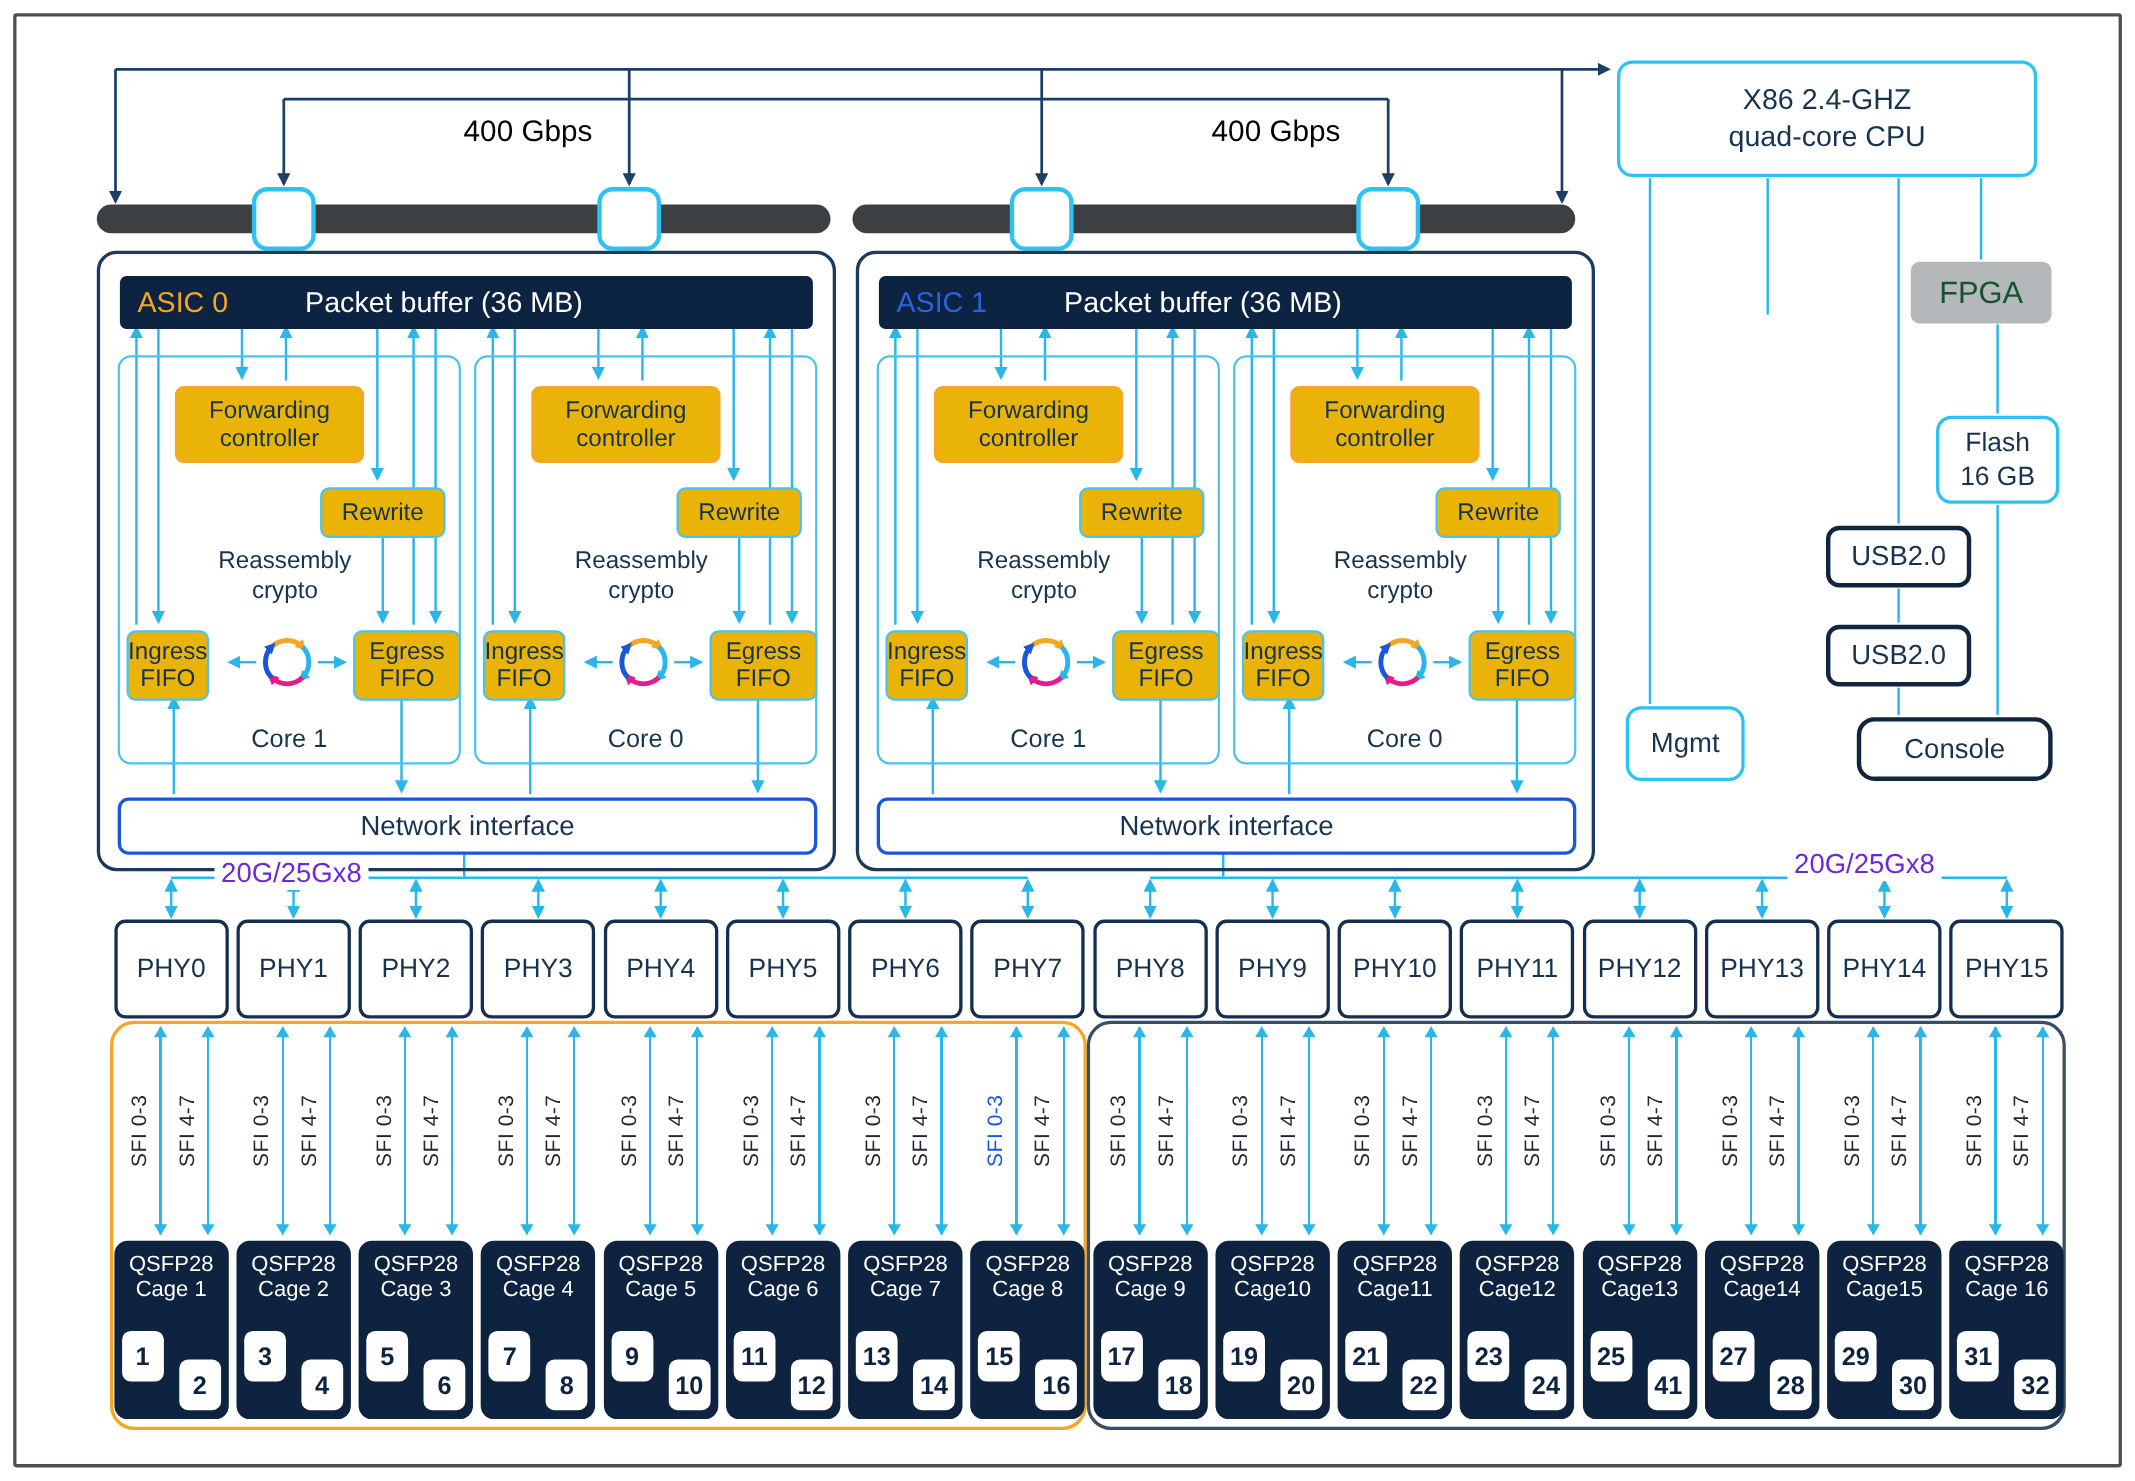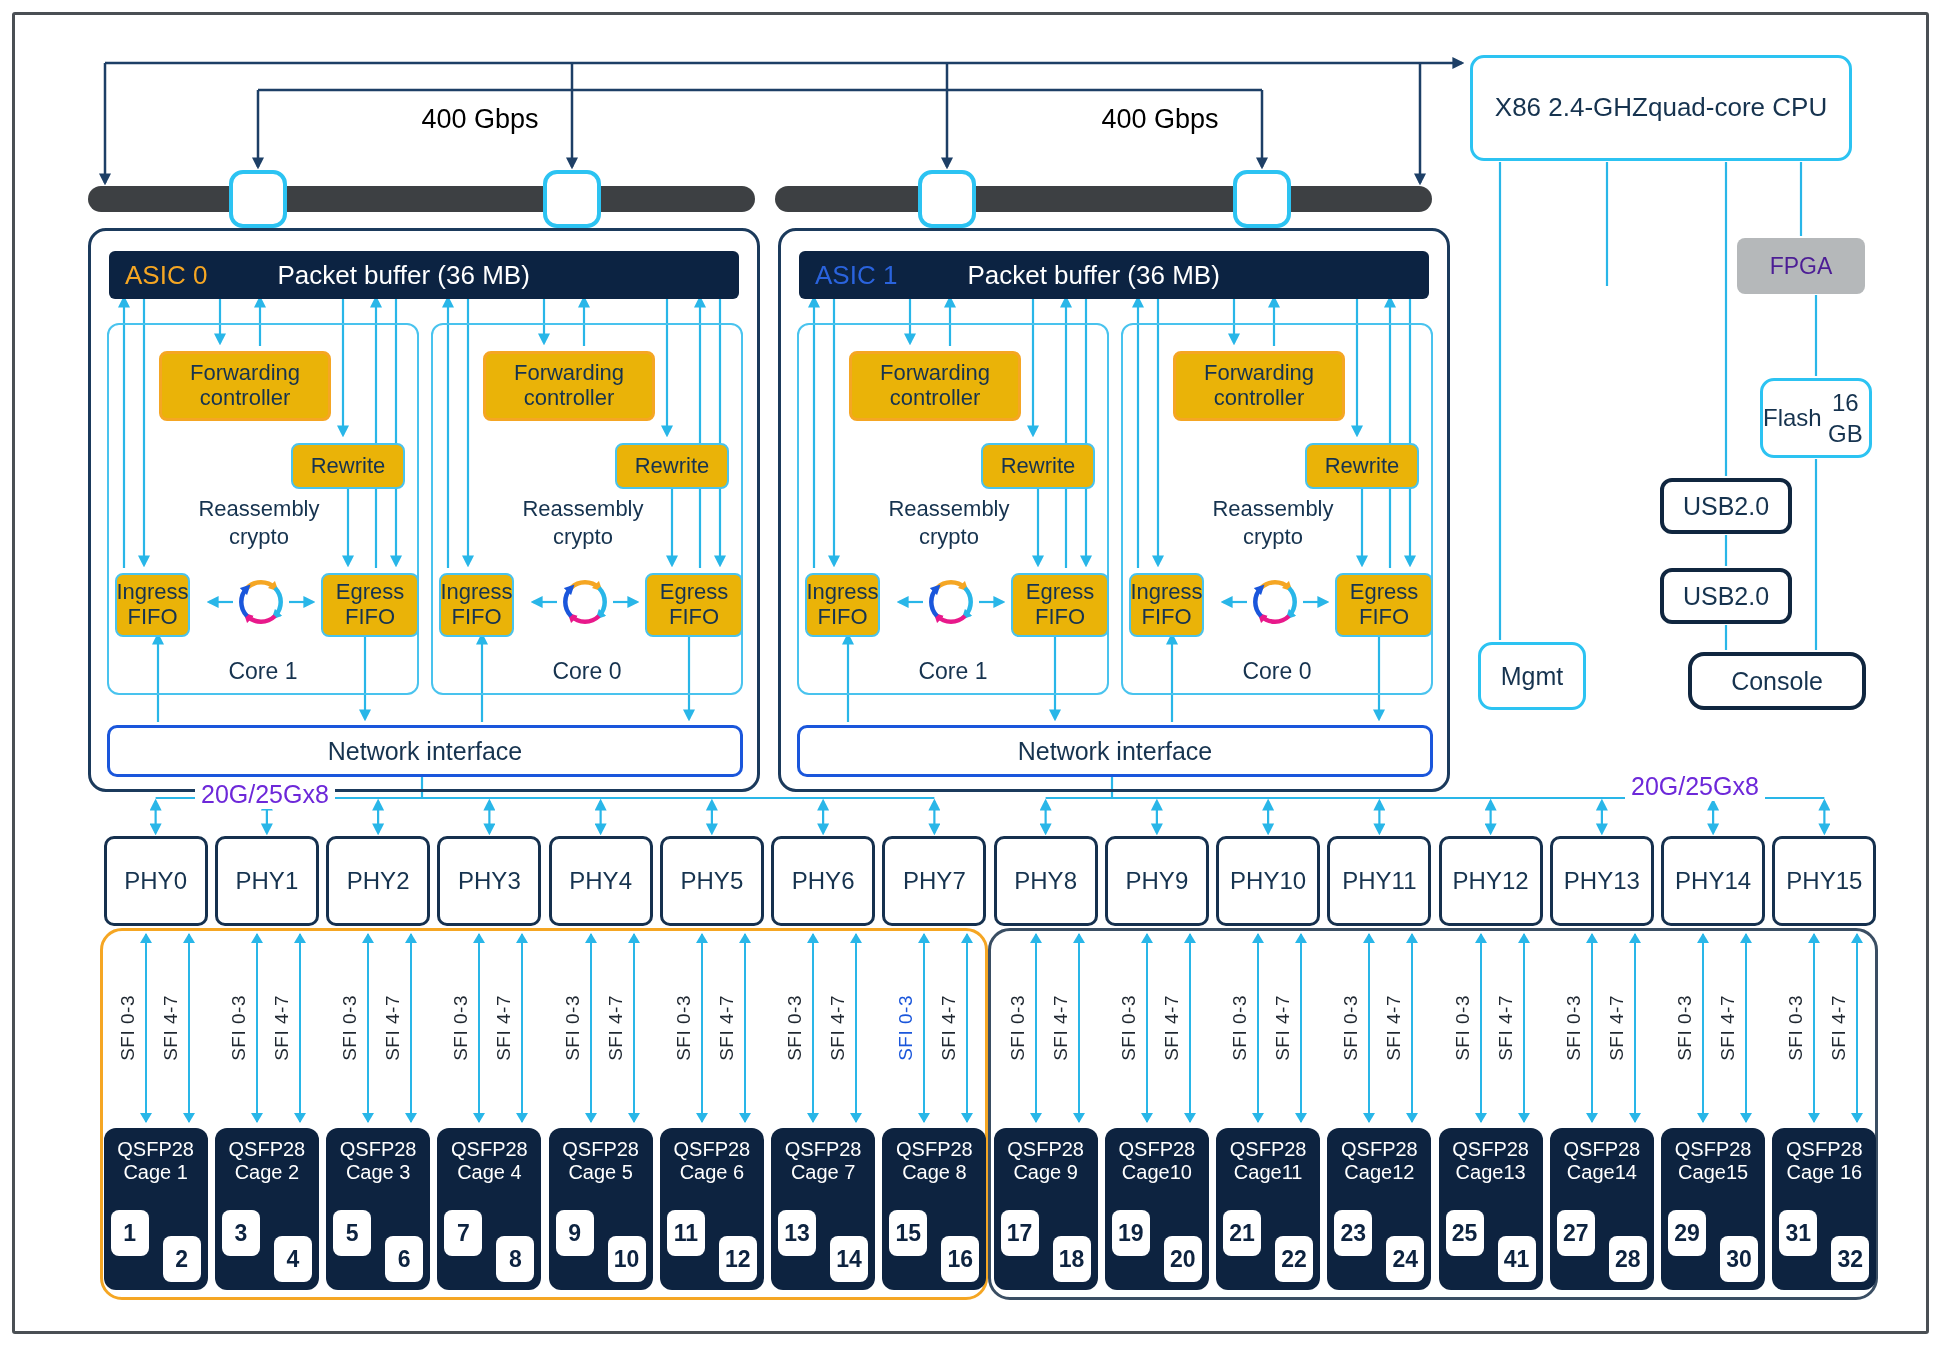--- a/index.html
+++ b/index.html
@@ -18,24 +18,24 @@
   .asic-buf{color:#fff}
   .core{position:absolute;top:92px;width:312px;height:372px;border:2.5px solid #49c3ee;border-radius:12px}
   .cbox{position:absolute;display:flex;align-items:center;justify-content:center;text-align:center;background:#eab308;font-size:22px;line-height:1.12;border-radius:8px}
   .fc{left:50px;top:26px;width:172px;height:70px;border:3px solid #f5a623}
   .rw{left:182px;top:118px;width:114px;height:46px;border:2.5px solid #49c3ee}
   .reasm{position:absolute;left:80px;top:170px;width:140px;text-align:center;font-size:22px;line-height:1.25}
   .ing{left:6px;top:248px;width:75px;height:64px;border:2.5px solid #49c3ee}
   .egr{left:212px;top:248px;width:98px;height:64px;border:2.5px solid #49c3ee}
   .core-name{position:absolute;bottom:8px;width:100%;text-align:center;font-size:23px}
   .ni{position:absolute;left:16px;top:494px;width:636px;height:52px;border:3px solid #1a56db;border-radius:10px;display:flex;align-items:center;justify-content:center;font-size:25px;background:#fff}
-  .cyanbox{position:absolute;border:3.5px solid #2cc3f2;border-radius:14px;display:flex;flex-direction:row;align-items:center;justify-content:center;font-size:26px;background:#fff;line-height:1.3;text-align:center}
+  .cyanbox{position:absolute;border:3.5px solid #2cc3f2;border-radius:14px;display:flex;flex-direction:column;align-items:center;justify-content:center;font-size:26px;background:#fff;line-height:1.3;text-align:center}
   .cpu{left:1470px;top:55px;width:382px;height:106px}
   .dram{left:1496px;top:288px;width:222px;height:72px;font-size:25px}
-  .fpga{position:absolute;left:1737px;top:238px;width:128px;height:56px;background:#b5b8ba;border-radius:8px;display:flex;align-items:center;justify-content:center;font-size:23px;color:#4c1d95}
+  .fpga{position:absolute;left:1737px;top:238px;width:128px;height:56px;background:#b5b8ba;border-radius:8px;display:flex;align-items:center;justify-content:center;font-size:28px;color:#14532d}
   .flash{left:1760px;top:378px;width:112px;height:80px;font-size:24px}
   .darkbox{position:absolute;border:4px solid #10263f;border-radius:12px;display:flex;align-items:center;justify-content:center;font-size:25px;background:#fff}
   .usb1{left:1660px;top:478px;width:132px;height:56px}
   .usb2{left:1660px;top:568px;width:132px;height:56px}
   .mgmt{left:1478px;top:642px;width:108px;height:68px;font-size:25px}
   .console{left:1688px;top:652px;width:178px;height:58px;border-radius:16px}
   .speed{position:absolute;font-size:25px;color:#6d28d9;background:#fff;padding:0 6px}
   .group{position:absolute;top:928px;height:372px;border-radius:22px}
   .group-orange{left:100px;width:888px;border:3.5px solid #f5a623}
   .group-dark{left:988px;width:890px;border:3.5px solid #3a4e63}

